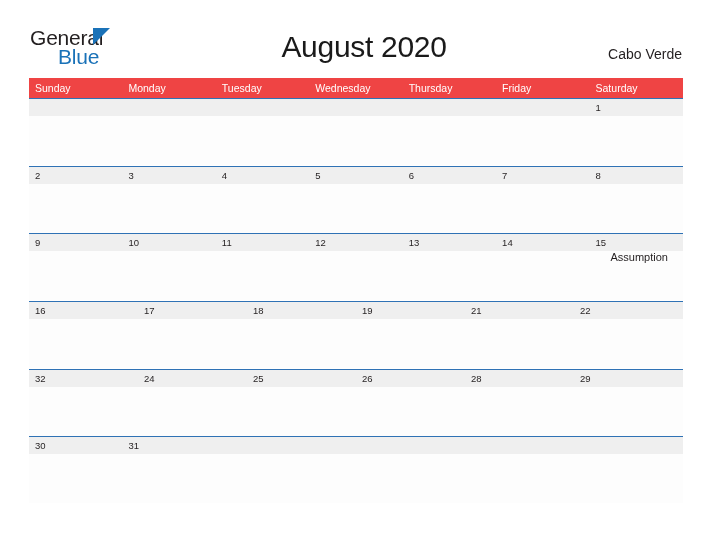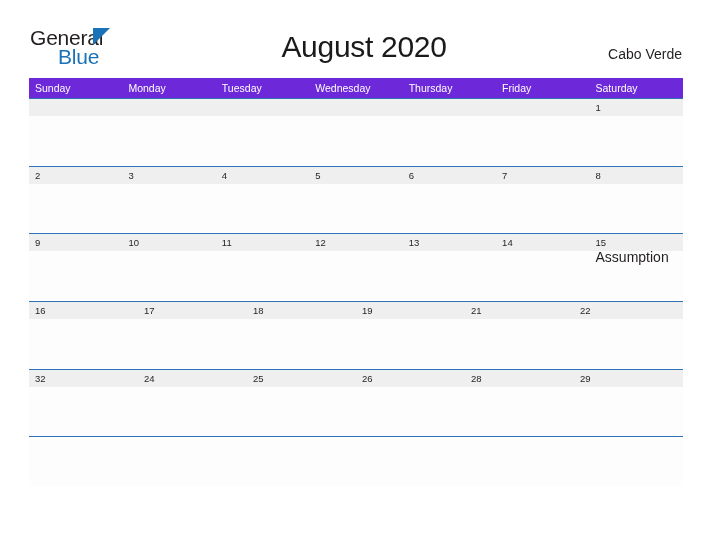--- a/index.html
+++ b/index.html
@@ -86,21 +86,21 @@
 
   
   .calendar {
     position: absolute;
     left: 29px;
     top: 78px;
     width: 654px;
   }
   .weekday-row {
     display: flex;
-    background: #6d28d9;
+    background: #ef4444;
     height: 20px;
   }
   .weekday {
     flex: 1 1 0;
     color: #ffffff;
     font-size: 10.5px;
     line-height: 20px;
     padding-left: 6px;
     box-sizing: border-box;
     font-family: "Liberation Sans", sans-serif;
@@ -140,25 +140,26 @@
     background: #fdfdfd;
   }
   .event-cell {
     flex: 1 1 0;
     box-sizing: border-box;
     padding-left: 6px;
     padding-top: 1px;
     overflow: hidden;
   }
   .event-text {
-    font-size: 14px;
+    font-size: 11px;
     line-height: 11px;
     color: #231f20;
     font-family: "Liberation Sans", sans-serif;
     display: block;
+    text-align: center;
   }
 </style>
 </head>
 <body>
 
 <div class="page">
 
   <div class="header">
 
     <div class="logo">
@@ -418,20 +419,43 @@
         <div class="event-cell">
             <span class="event-text"></span>
           </div>
         <div class="event-cell">
             <span class="event-text"></span>
           </div>
       </div>
     </div>
 
     <div class="week">
+      <div class="week-daynums">
+        <div class="day-cell">
+            <span class="day-num">30</span>
+          </div>
+        <div class="day-cell">
+            <span class="day-num">31</span>
+          </div>
+        <div class="day-cell">
+            <span class="day-num"></span>
+          </div>
+        <div class="day-cell">
+            <span class="day-num"></span>
+          </div>
+        <div class="day-cell">
+            <span class="day-num"></span>
+          </div>
+        <div class="day-cell">
+            <span class="day-num"></span>
+          </div>
+        <div class="day-cell">
+            <span class="day-num"></span>
+          </div>
+      </div>
       <div class="week-events">
         <div class="event-cell">
             <span class="event-text"></span>
           </div>
         <div class="event-cell">
             <span class="event-text"></span>
           </div>
         <div class="event-cell">
             <span class="event-text"></span>
           </div>

